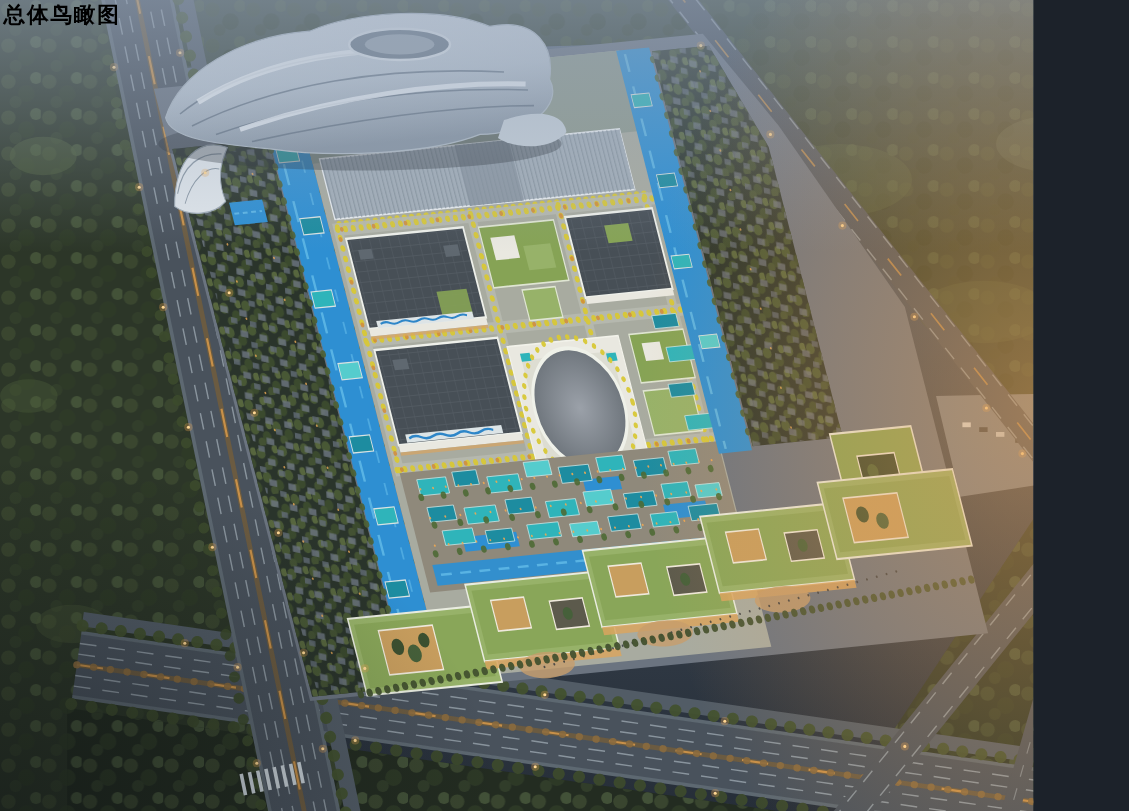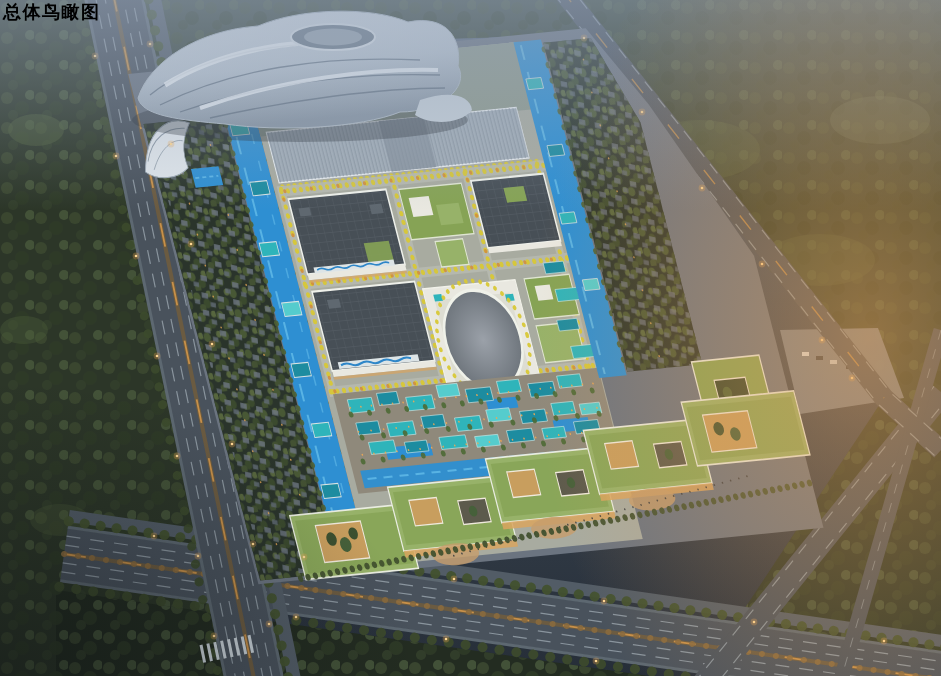--- a/index.html
+++ b/index.html
@@ -1,16 +1,16 @@
 <!DOCTYPE html>
 <html style="--mist_blue: #96a5ba; --land_base: #3f4a57; --forest_dark: #2c3628; --forest_green: #4c5c3a; --road_asphalt: #49525c; --road_edge: #5d6871; --lane_marking: #9aa5ae; --water_blue: #2e8fd2; --water_light: #63bbe9; --teal_roof: #2fb4ba; --teal_roof_deep: #1d8ca0; --teal_roof_pale: #55cccd; --green_roof: #86a355; --green_roof_light: #97b269; --ginkgo_yellow: #d8c836; --building_white: #e9e8e0; --roof_dark: #474f56; --silver_roof: #c3cdd6; --warm_light: #f0a852; --sunset_glow: #d69a5c; --plaza_warm: #c79e6b; --title_color: #000000;"><head>
 <meta charset="utf-8">
 <style>
   html,body{margin:0;padding:0;background:#1c222a;}
-  .canvas{position:relative;width:941px;height:676px;overflow:hidden;
+  .canvas{position:relative;width:861px;height:676px;overflow:hidden;
           font-family:"Liberation Sans",sans-serif;background:#39434f;}
   .canvas svg{position:absolute;left:0;top:0;}
   .title{position:absolute;top:2px;left:3px;font-weight:bold;font-size:18px;
          letter-spacing:1.5px;color:var(--title_color,#000);line-height:1.2;
          font-family:"Liberation Sans",sans-serif;}
 </style>
 </head>
 <body>
 
 <div class="canvas">

